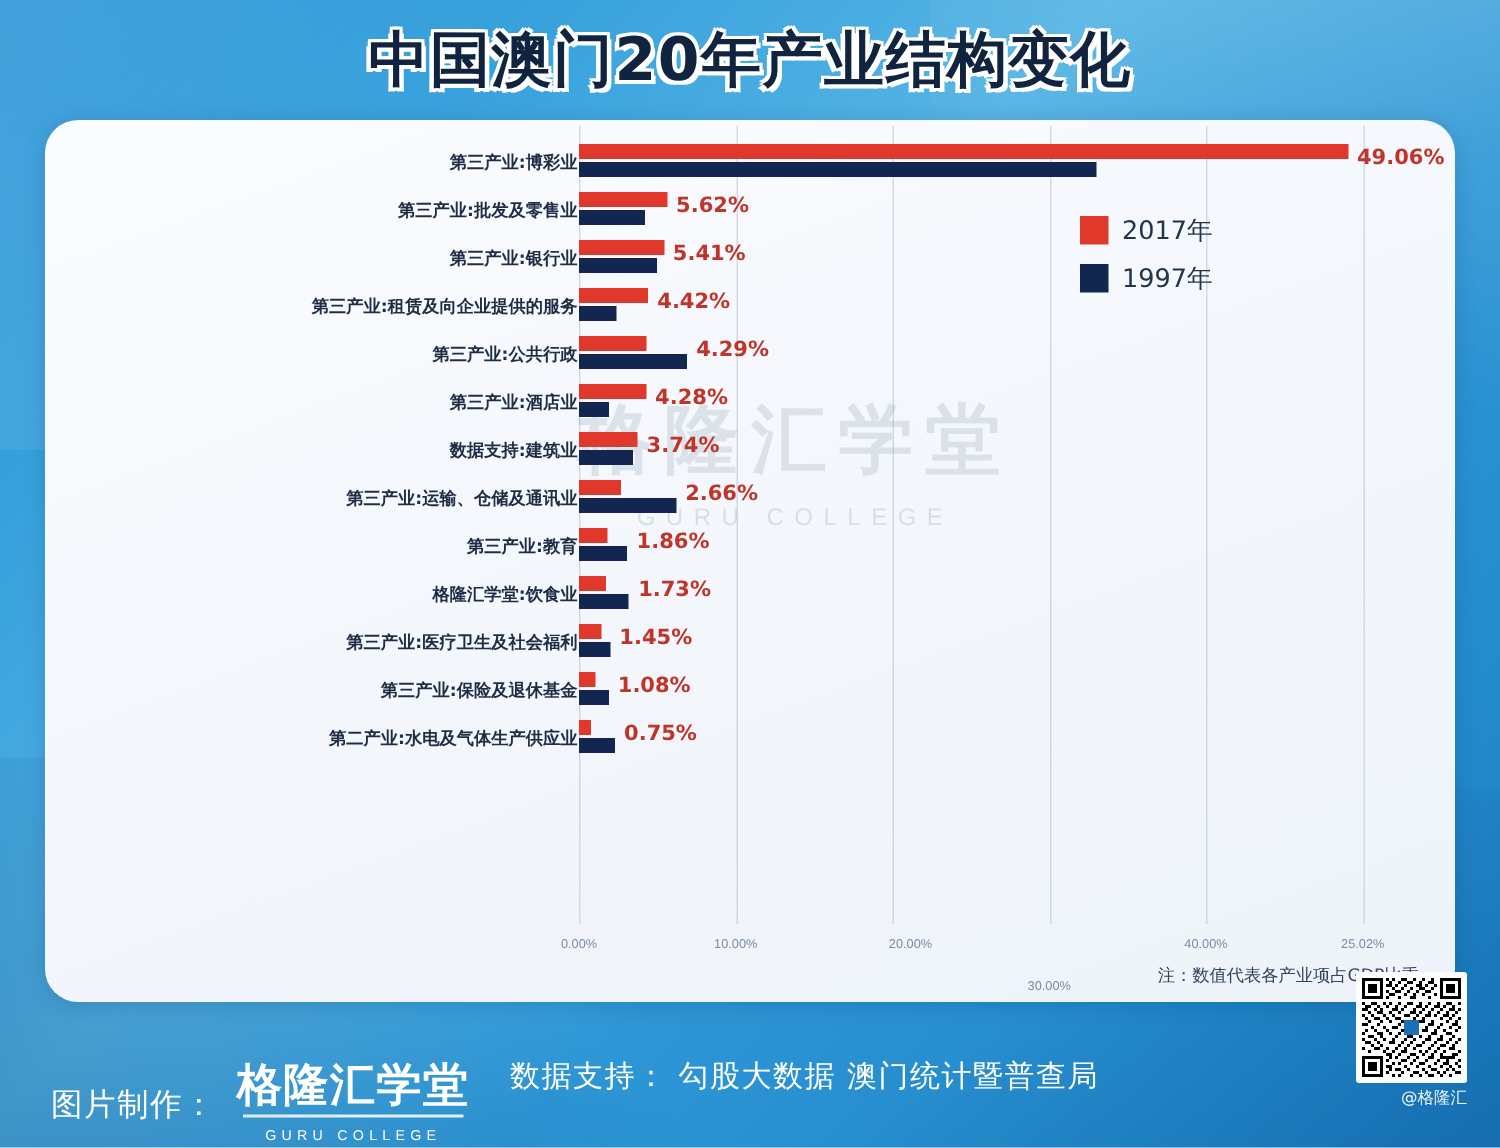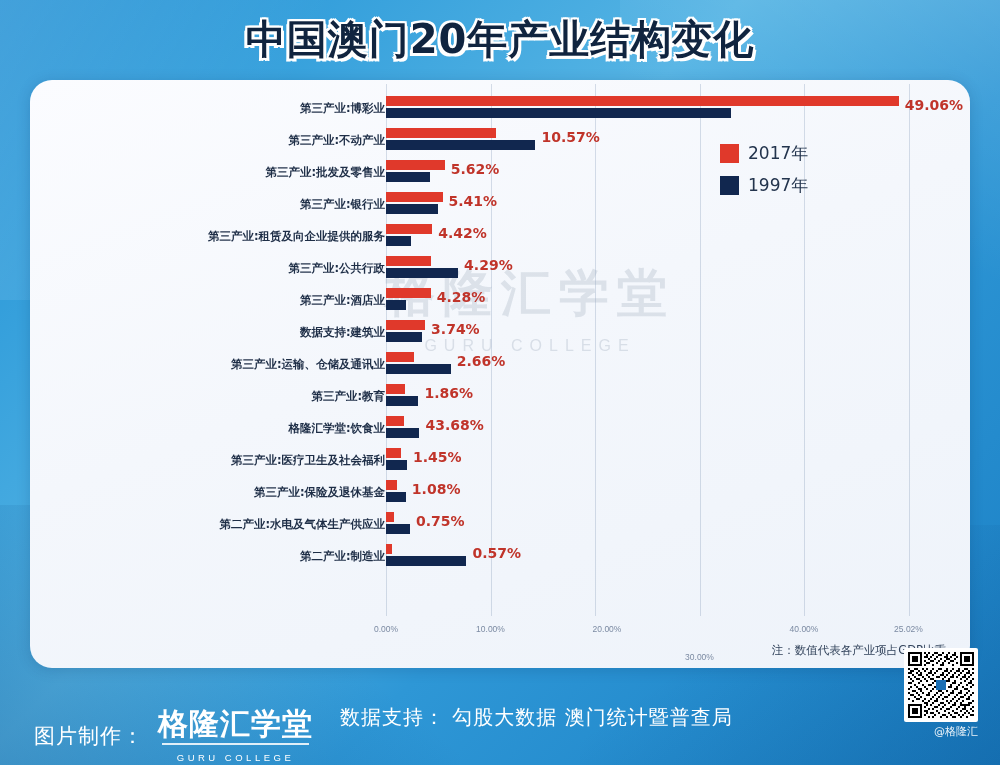--- a/index.html
+++ b/index.html
@@ -176,28 +176,20 @@
     <div class="rows" id="rows">
         <div class="row">
           <div class="cat-label">第三产业:博彩业</div>
           <div class="bars">
             <div class="bar bar-2017" style="width: 512.677px; background: rgb(224, 57, 43);"></div>
             <div class="bar bar-1997" style="width: 344.85px; background: rgb(17, 39, 79);"></div>
             <div class="val" style="left: 518.677px; color: rgb(192, 52, 42);">49.06%</div>
           </div>
         </div>
         <div class="row">
-          <div class="cat-label">第三产业:不动产业</div>
-          <div class="bars">
-            <div class="bar bar-2017" style="width: 110.456px; background: rgb(224, 57, 43);"></div>
-            <div class="bar bar-1997" style="width: 149.435px; background: rgb(17, 39, 79);"></div>
-            <div class="val" style="left: 155.435px; color: rgb(192, 52, 42);">10.57%</div>
-          </div>
-        </div>
-        <div class="row">
           <div class="cat-label">第三产业:批发及零售业</div>
           <div class="bars">
             <div class="bar bar-2017" style="width: 58.729px; background: rgb(224, 57, 43);"></div>
             <div class="bar bar-1997" style="width: 43.89px; background: rgb(17, 39, 79);"></div>
             <div class="val" style="left: 64.729px; color: rgb(192, 52, 42);">5.62%</div>
           </div>
         </div>
         <div class="row">
           <div class="cat-label">第三产业:银行业</div>
           <div class="bars">
@@ -252,21 +244,21 @@
             <div class="bar bar-2017" style="width: 19.437px; background: rgb(224, 57, 43);"></div>
             <div class="bar bar-1997" style="width: 32.395px; background: rgb(17, 39, 79);"></div>
             <div class="val" style="left: 38.395px; color: rgb(192, 52, 42);">1.86%</div>
           </div>
         </div>
         <div class="row">
           <div class="cat-label">格隆汇学堂:饮食业</div>
           <div class="bars">
             <div class="bar bar-2017" style="width: 18.0785px; background: rgb(224, 57, 43);"></div>
             <div class="bar bar-1997" style="width: 33.44px; background: rgb(17, 39, 79);"></div>
-            <div class="val" style="left: 39.44px; color: rgb(192, 52, 42);">43.68%</div>
+            <div class="val" style="left: 39.44px; color: rgb(192, 52, 42);">1.73%</div>
           </div>
         </div>
         <div class="row">
           <div class="cat-label">第三产业:医疗卫生及社会福利</div>
           <div class="bars">
             <div class="bar bar-2017" style="width: 15.1525px; background: rgb(224, 57, 43);"></div>
             <div class="bar bar-1997" style="width: 20.9px; background: rgb(17, 39, 79);"></div>
             <div class="val" style="left: 26.9px; color: rgb(192, 52, 42);">1.45%</div>
           </div>
         </div>
@@ -277,28 +269,20 @@
             <div class="bar bar-1997" style="width: 19.855px; background: rgb(17, 39, 79);"></div>
             <div class="val" style="left: 25.855px; color: rgb(192, 52, 42);">1.08%</div>
           </div>
         </div>
         <div class="row">
           <div class="cat-label">第二产业:水电及气体生产供应业</div>
           <div class="bars">
             <div class="bar bar-2017" style="width: 7.8375px; background: rgb(224, 57, 43);"></div>
             <div class="bar bar-1997" style="width: 24.035px; background: rgb(17, 39, 79);"></div>
             <div class="val" style="left: 30.035px; color: rgb(192, 52, 42);">0.75%</div>
-          </div>
-        </div>
-        <div class="row">
-          <div class="cat-label">第二产业:制造业</div>
-          <div class="bars">
-            <div class="bar bar-2017" style="width: 5.9565px; background: rgb(224, 57, 43);"></div>
-            <div class="bar bar-1997" style="width: 80.465px; background: rgb(17, 39, 79);"></div>
-            <div class="val" style="left: 86.465px; color: rgb(192, 52, 42);">0.57%</div>
           </div>
         </div>
       </div>
     <div class="xaxis" id="xaxis">
         <div class="xtick" style="left: 0px;">0.00%</div>
         <div class="xtick" style="left: 104.5px;">10.00%</div>
         <div class="xtick" style="left: 209px; margin-left: 12px;">20.00%</div>
         <div class="xtick" style="left: 313.5px; margin-top: 28px;">30.00%</div>
         <div class="xtick" style="left: 418px;">40.00%</div>
         <div class="xtick" style="left: 522.5px;">25.02%</div>

